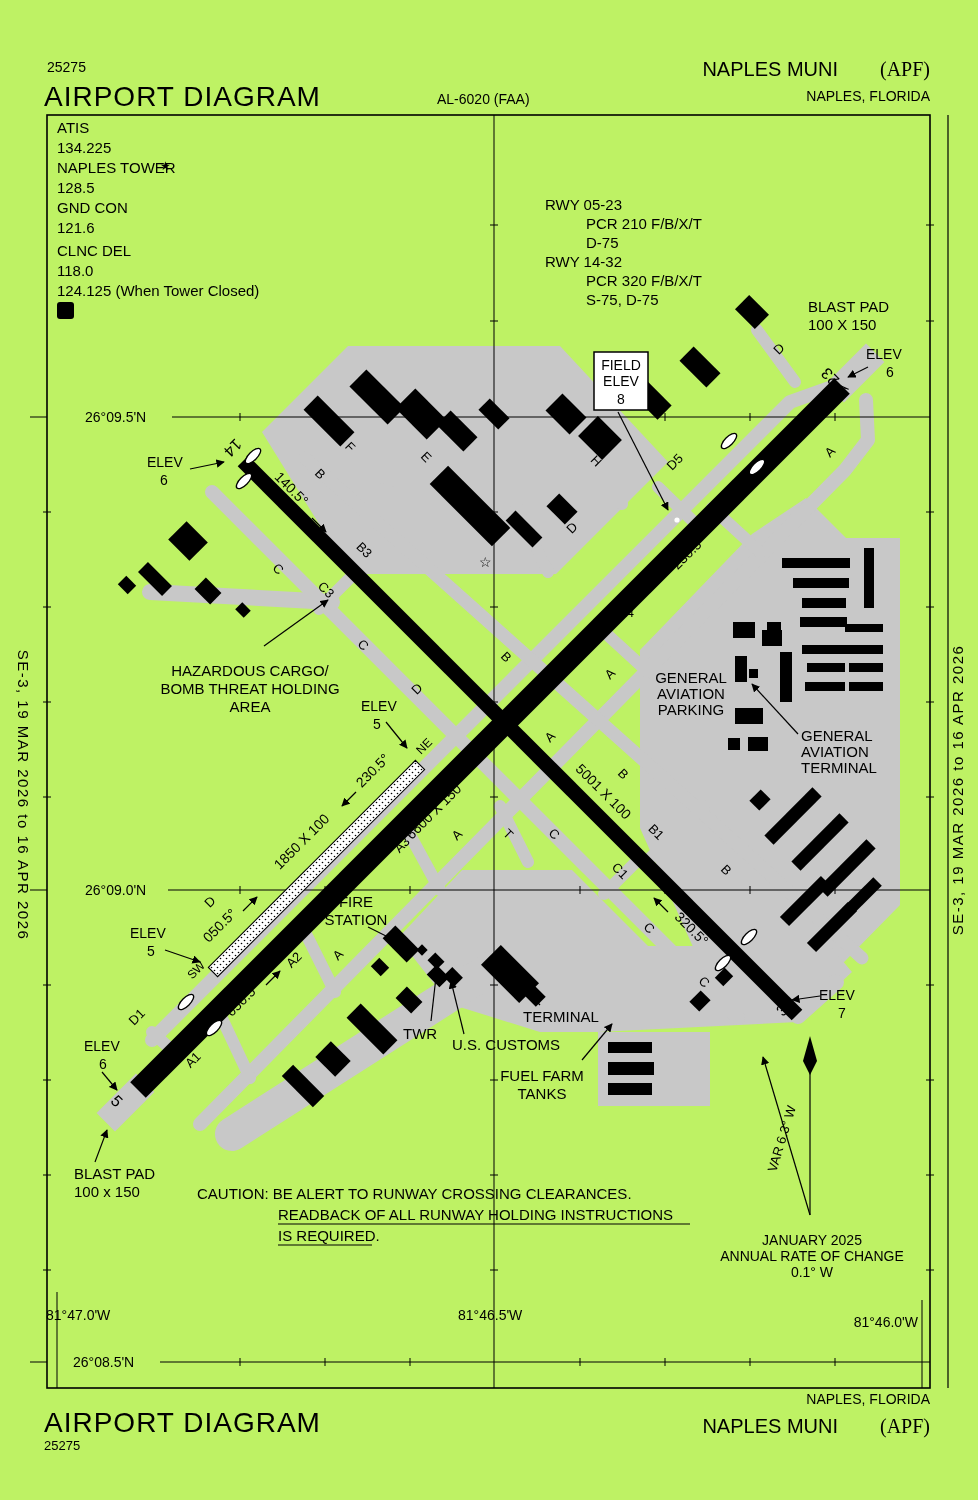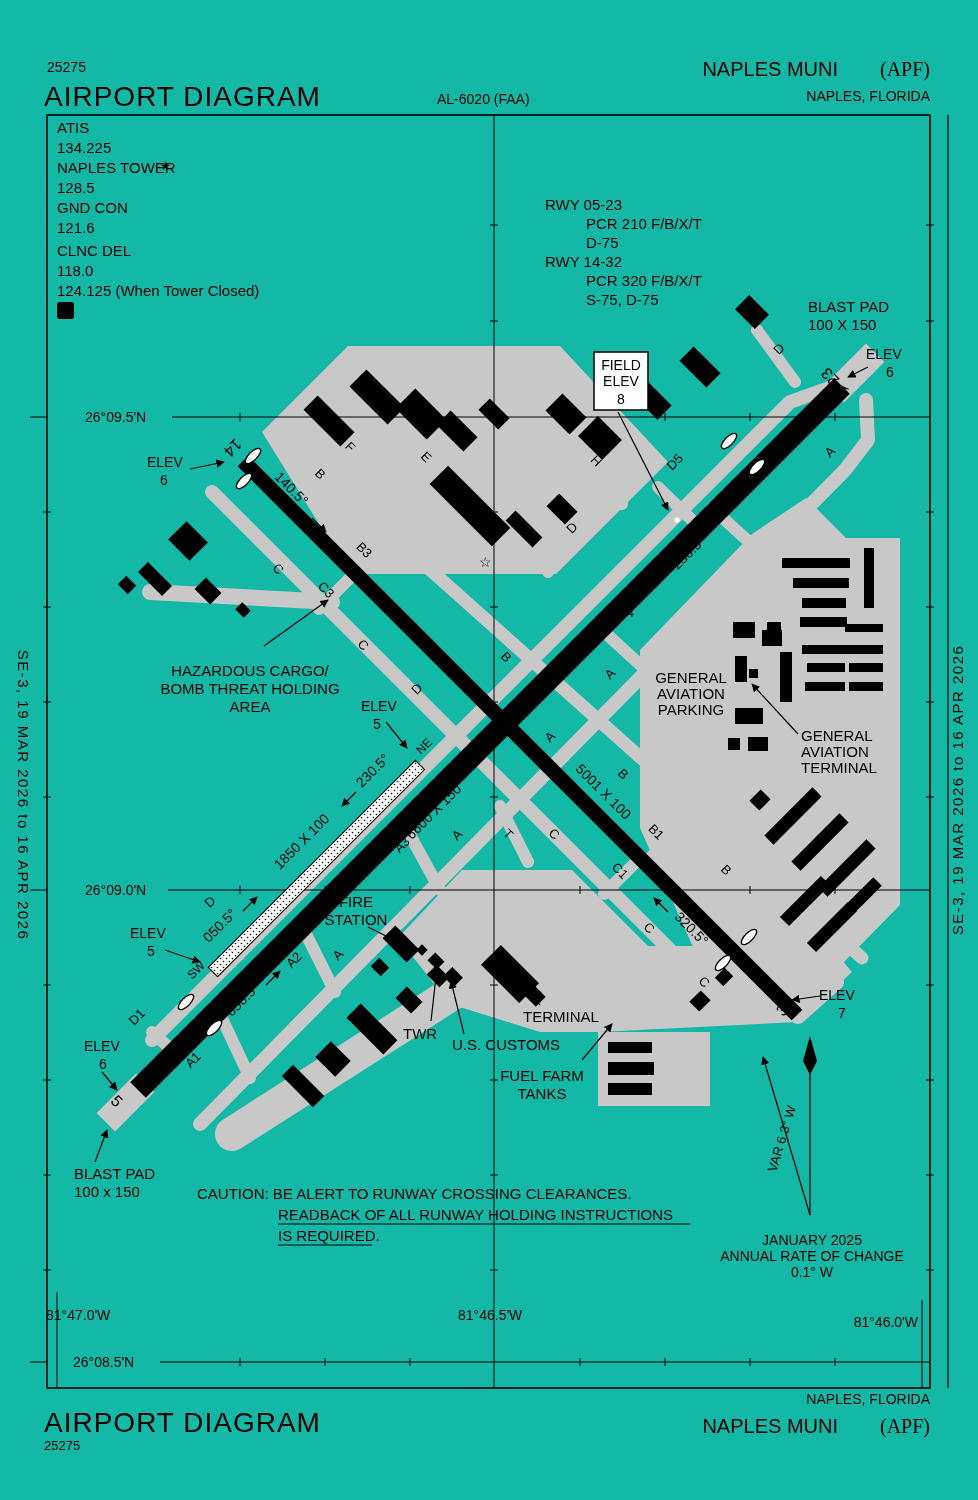--- a/index.html
+++ b/index.html
@@ -1,16 +1,16 @@
 <!DOCTYPE html>
 <html><head>
 <meta charset="utf-8">
 <style>
   html,body{margin:0;padding:0;background:#ffffff;}
-  .page{position:relative;width:978px;height:1500px;background:#14b8a6;overflow:hidden;}
+  .page{position:relative;width:978px;height:1500px;background:#bef264;overflow:hidden;}
   svg{position:absolute;left:0;top:0;}
   svg text{font-family:"Liberation Sans",sans-serif;fill:#000;}
   .serif{font-family:"Liberation Serif",serif;}
 </style>
 </head>
 <body>
 
 <div class="page">
 <svg width="978" height="1500" viewBox="0 0 978 1500">
   <defs>

